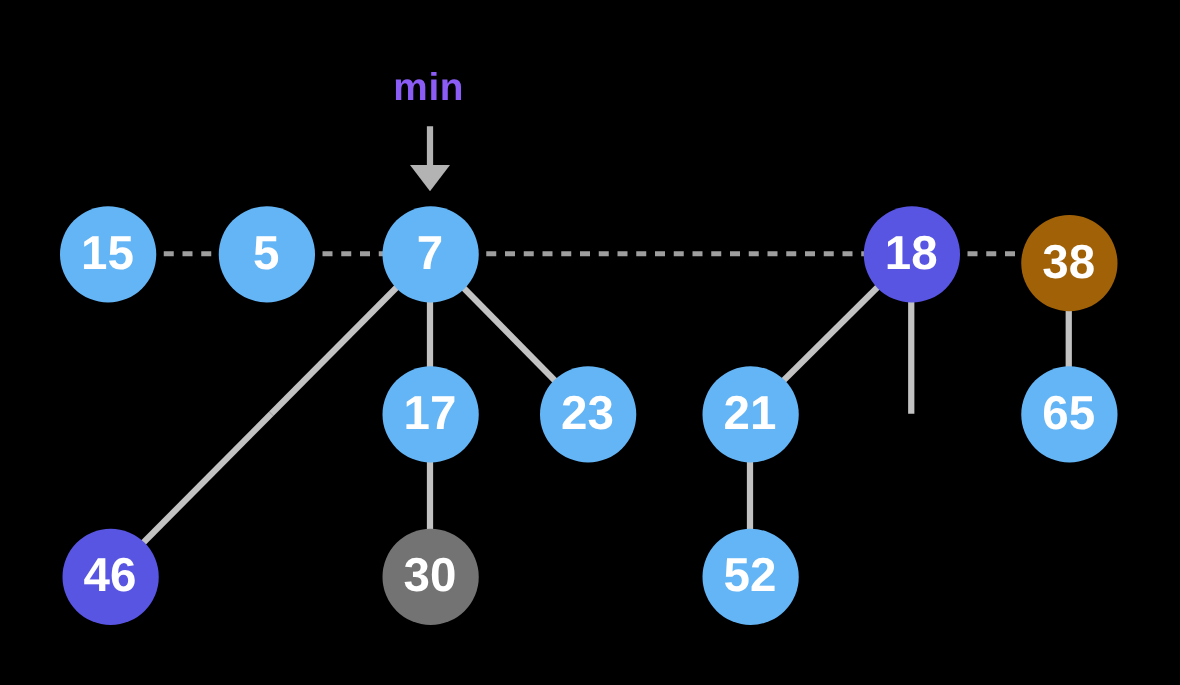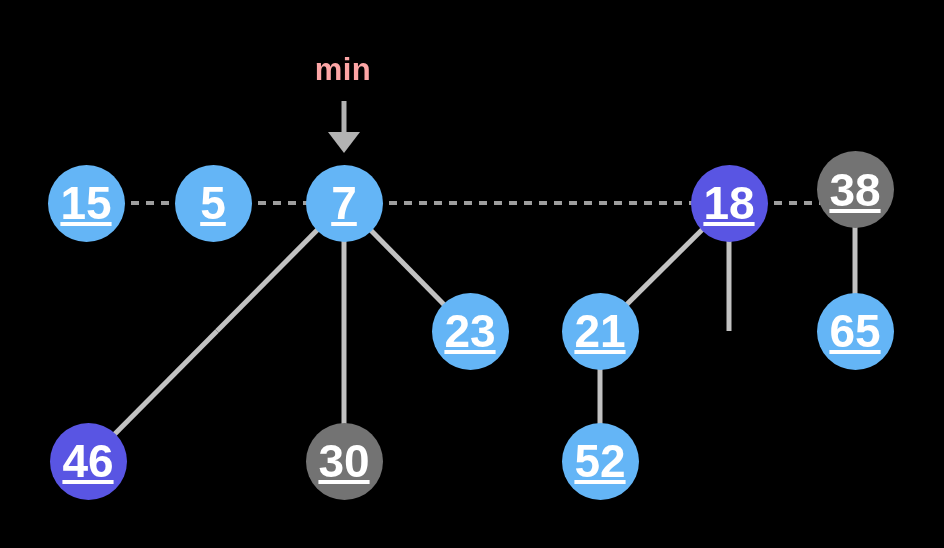--- a/index.html
+++ b/index.html
@@ -25,24 +25,23 @@
     line-height: 1;
   }
   .node {
     position: absolute;
     width: 77px;
     height: 77px;
     border-radius: 50%;
     display: flex;
     align-items: center;
     justify-content: center;
-    font-size: 46px;
+    font-size: 38px;
     font-weight: bold;
     user-select: none;
-    text-decoration: underline;
   }
 </style>
 </head>
 <body>
 
 <div id="stage" style="background: rgb(0, 0, 0);">
   <svg id="edges">
       <line x1="86" y1="203" x2="213" y2="203" stroke="#9e9e9e" stroke-width="4" stroke-dasharray="8 7"></line>
       <line x1="213" y1="203" x2="344" y2="203" stroke="#9e9e9e" stroke-width="4" stroke-dasharray="8 7"></line>
       <line x1="344" y1="203" x2="729" y2="203" stroke="#9e9e9e" stroke-width="4" stroke-dasharray="8 7"></line>
@@ -52,25 +51,26 @@
       <line x1="344" y1="203" x2="470" y2="331" stroke="#c2c2c2" stroke-width="5"></line>
       <line x1="217" y1="331" x2="88" y2="461" stroke="#c2c2c2" stroke-width="5"></line>
       <line x1="344" y1="331" x2="344" y2="461" stroke="#c2c2c2" stroke-width="5"></line>
       <line x1="729" y1="203" x2="600" y2="331" stroke="#c2c2c2" stroke-width="5"></line>
       <line x1="729" y1="203" x2="729" y2="331" stroke="#c2c2c2" stroke-width="5"></line>
       <line x1="600" y1="331" x2="600" y2="461" stroke="#c2c2c2" stroke-width="5"></line>
       <line x1="855" y1="203" x2="855" y2="331" stroke="#c2c2c2" stroke-width="5"></line>
       <line x1="344" y1="101" x2="344" y2="133" stroke="#b3b3b3" stroke-width="5"></line>
       <polygon points="328,132 360,132 344,153" fill="#b3b3b3"></polygon>
     </svg>
-  <div id="min-label" style="left: 343px; color: #fca5a5;">min</div>
+  <div id="min-label" style="left: 343px; color: #8b5cf6;">min</div>
 <div class="node" style="left: 47.5px; top: 164.5px; background: rgb(100, 181, 246); color: rgb(255, 255, 255);">15</div>
     <div class="node" style="left: 174.5px; top: 164.5px; background: rgb(100, 181, 246); color: rgb(255, 255, 255);">5</div>
     <div class="node" style="left: 305.5px; top: 164.5px; background: rgb(100, 181, 246); color: rgb(255, 255, 255);">7</div>
     <div class="node" style="left: 690.5px; top: 164.5px; background: rgb(89, 85, 227); color: rgb(255, 255, 255);">18</div>
-    <div class="node" style="left: 816.5px; top: 151px; background: #737373; color: rgb(255, 255, 255);">38</div>
+    <div class="node" style="left: 816.5px; top: 172px; background: #a16207; color: rgb(255, 255, 255);">38</div>
+    <div class="node" style="left: 305.5px; top: 292.5px; background: rgb(100, 181, 246); color: rgb(255, 255, 255);">17</div>
     <div class="node" style="left: 431.5px; top: 292.5px; background: rgb(100, 181, 246); color: rgb(255, 255, 255);">23</div>
     <div class="node" style="left: 561.5px; top: 292.5px; background: rgb(100, 181, 246); color: rgb(255, 255, 255);">21</div>
     <div class="node" style="left: 816.5px; top: 292.5px; background: rgb(100, 181, 246); color: rgb(255, 255, 255);">65</div>
     <div class="node" style="left: 49.5px; top: 422.5px; background: rgb(89, 85, 227); color: rgb(255, 255, 255);">46</div>
     <div class="node" style="left: 305.5px; top: 422.5px; background: #737373; color: rgb(255, 255, 255);">30</div>
     <div class="node" style="left: 561.5px; top: 422.5px; background: rgb(100, 181, 246); color: rgb(255, 255, 255);">52</div>
   </div>
 
 </body></html>

